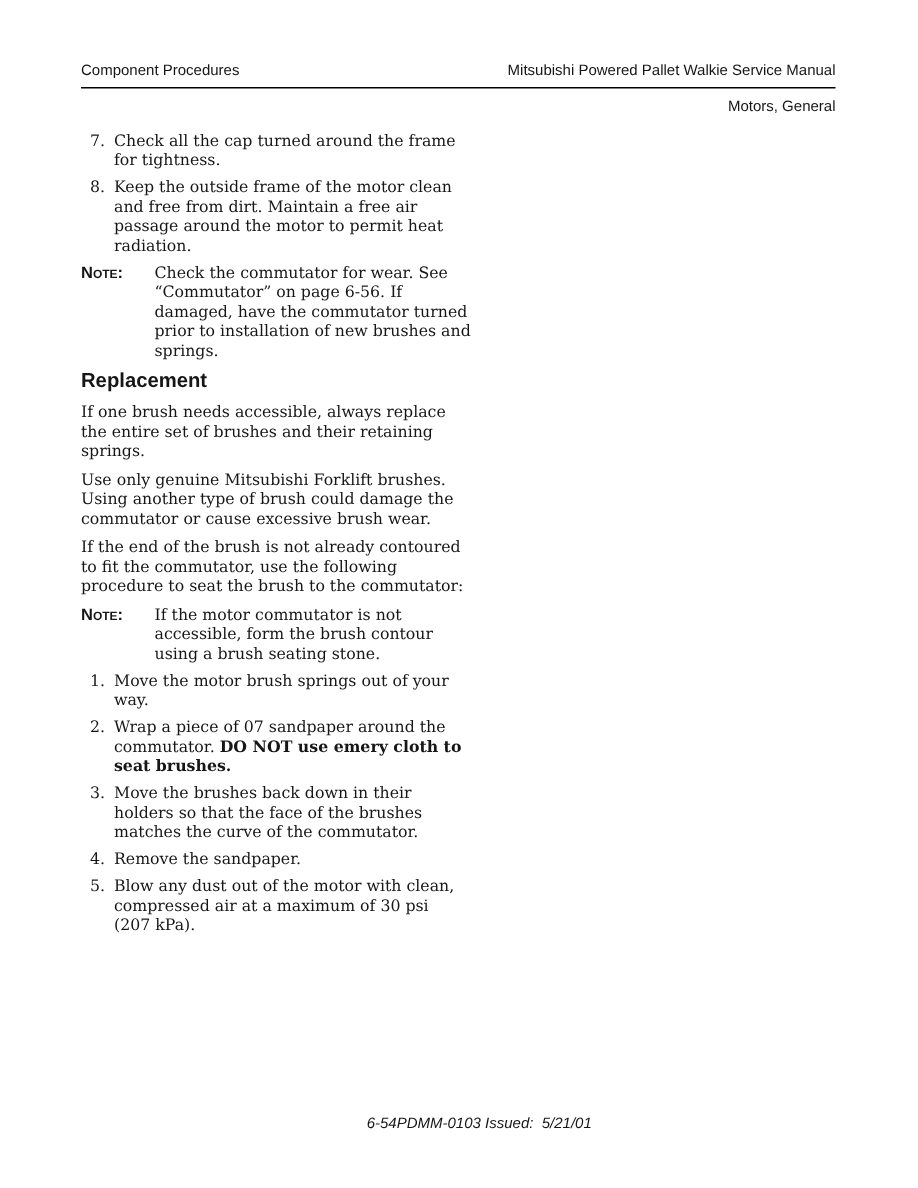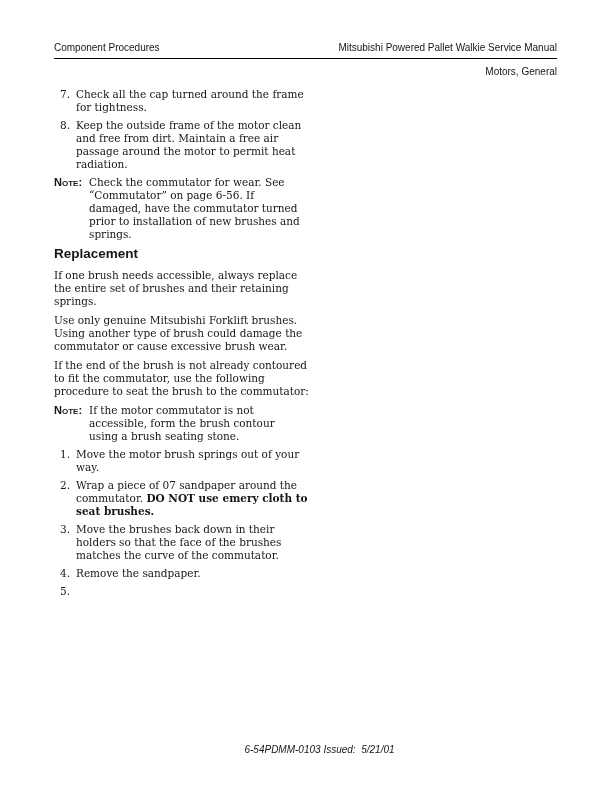--- a/index.html
+++ b/index.html
@@ -65,21 +65,21 @@
   }
   .note-label {
     flex: none;
     width: 33px;
     font-family: "Liberation Sans", sans-serif;
     font-weight: bold;
     font-variant: small-caps;
     font-size: 11px;
     line-height: 13px;
   }
-  .note-text { margin-left: 2px; }
+  .note-text { margin-left: 16px; }
   .heading {
     font-family: "Liberation Sans", sans-serif;
     font-weight: bold;
     font-size: 13.5px;
     line-height: 15px;
     margin: 5px 0 8px 0;
   }
   .para { margin: 0 0 6px 0; }
   .bold { font-weight: bold; }
   
@@ -175,20 +175,23 @@
 matches the curve of the commutator.</div>
     </div>
 
     <div class="step">
       <span class="step-num">4.</span>
       <div class="step-text pre">Remove the sandpaper.</div>
     </div>
 
     <div class="step">
       <span class="step-num">5.</span>
+      <div class="step-text pre">Blow any dust out of the motor with clean,
+compressed air at a maximum of 30 psi
+(207 kPa).</div>
     </div>
 
   </div>
 
   <div class="footer">
     <span>6-54</span>
     <span>PDMM-0103 Issued:  5/21/01</span>
   </div>
 
 </div>

